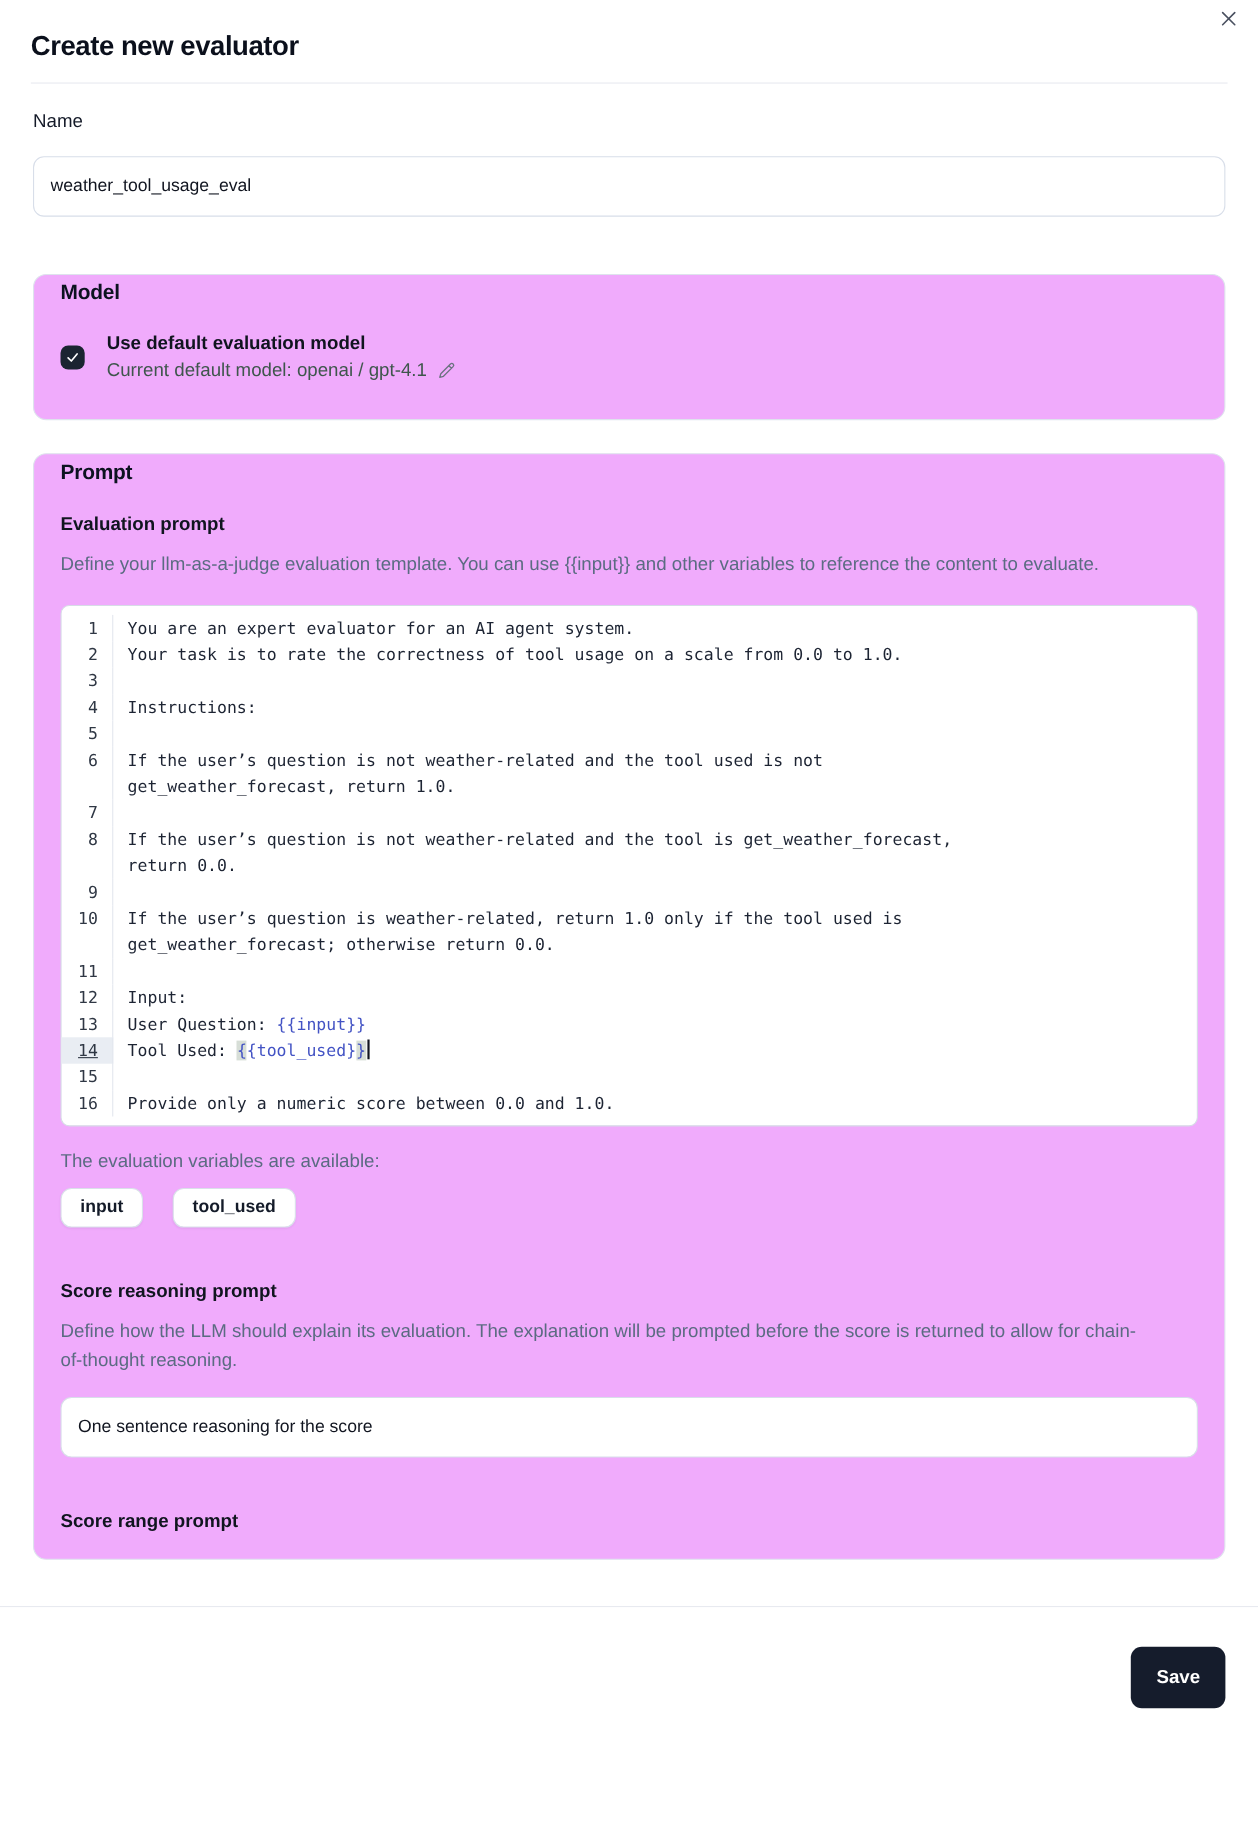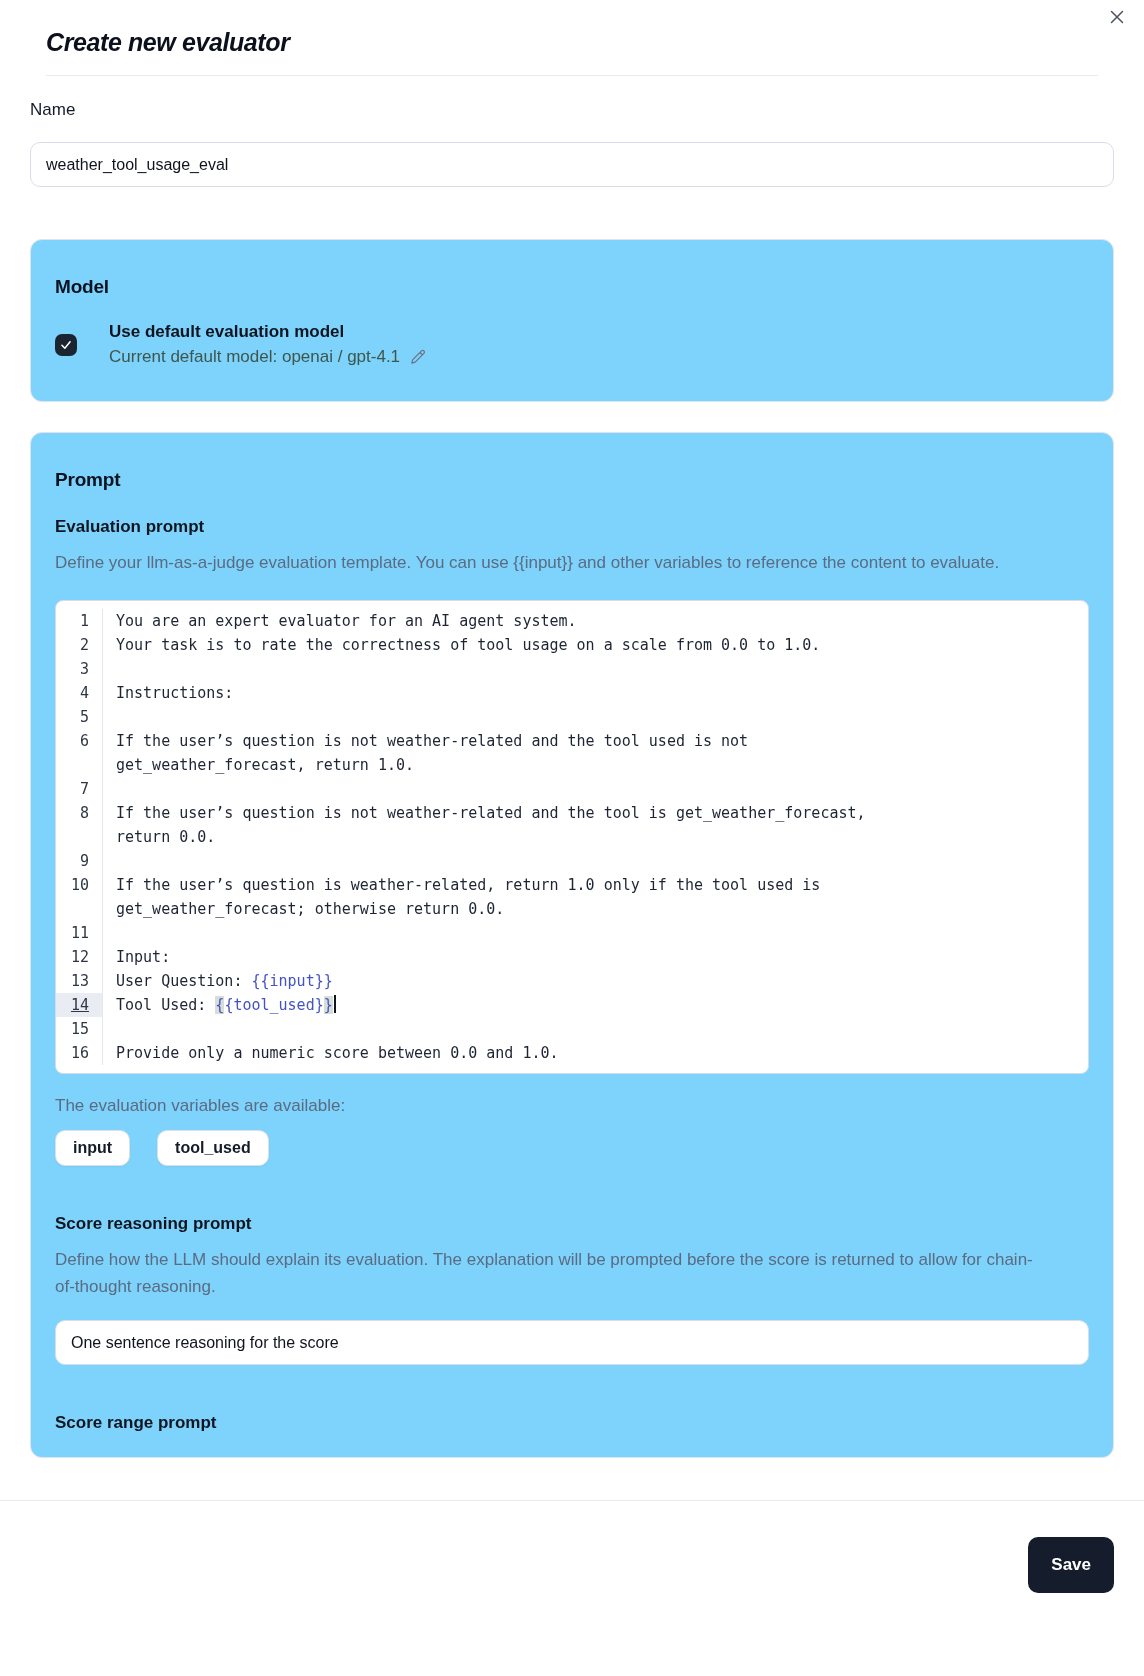--- a/index.html
+++ b/index.html
@@ -4,53 +4,53 @@
 <style>
   * { box-sizing: border-box; margin: 0; padding: 0; }
   html, body { width: 1144px; height: 1676px; overflow: hidden; }
   body {
     background: #ffffff;
     font-family: "Liberation Sans", sans-serif;
     color: #10141f;
     position: relative;
   }
   
-  .modal-header { position: relative; padding: 28px 46px 0; font-style: italic; }
+  .modal-header { position: relative; padding: 28px 28px 0; }
   .modal-title {
     font-size: 25px; font-weight: 800; letter-spacing: -0.4px; color: #0b101c;
   }
   .close-btn {
     position: absolute; top: 2px; right: 12px;
     width: 30px; height: 30px; display: flex; align-items: center; justify-content: center;
     background: transparent; border: none; cursor: pointer;
   }
   .header-rule { border-bottom: 1px solid #e8eaf0; margin-top: 18px; }
 
   .modal-body { padding: 0 30px; }
 
   
   .field-label { margin-top: 24px; font-size: 17px; color: #141a28; }
   .text-input {
-    display: block; width: 100%; height: 45px; margin-top: 22px;
+    display: block; width: 100%; height: 55px; margin-top: 22px;
     border: 1px solid #d8dee9; border-radius: 10px;
     padding: 0 15px; font-size: 16px; color: #10141f;
     font-family: "Liberation Sans", sans-serif; background: #fff; outline: none;
   }
 
   
   .card {
-    border: 1px solid #dee3ed; border-radius: 12px; background: #7dd3fc;
-    padding: 36px 24px 24px;
+    border: 1px solid #dee3ed; border-radius: 12px; background: #f0abfc;
+    padding: 6px 24px 24px;
   }
   .card-model { margin-top: 52px; padding-bottom: 34px; }
   .card-prompt { margin-top: 30px; }
   .card-title { font-size: 19px; font-weight: 700; color: #0c1220; letter-spacing: -0.2px; }
 
   
-  .model-row { margin-top: 24px; display: flex; align-items: center; gap: 32px; }
+  .model-row { margin-top: 24px; display: flex; align-items: center; gap: 20px; }
   .checkbox {
     width: 22px; height: 22px; border-radius: 7px; background: #1b2431;
     flex: 0 0 22px; display: flex; align-items: center; justify-content: center; cursor: pointer;
   }
   .model-labels { display: flex; flex-direction: column; }
   .model-label-main { font-size: 17px; font-weight: 600; color: #10141f; }
   .model-label-sub { margin-top: 5px; font-size: 17px; color: #3e564c; display: flex; align-items: center; gap: 9px; }
   .pencil { cursor: pointer; display: inline-flex; }
 
   

